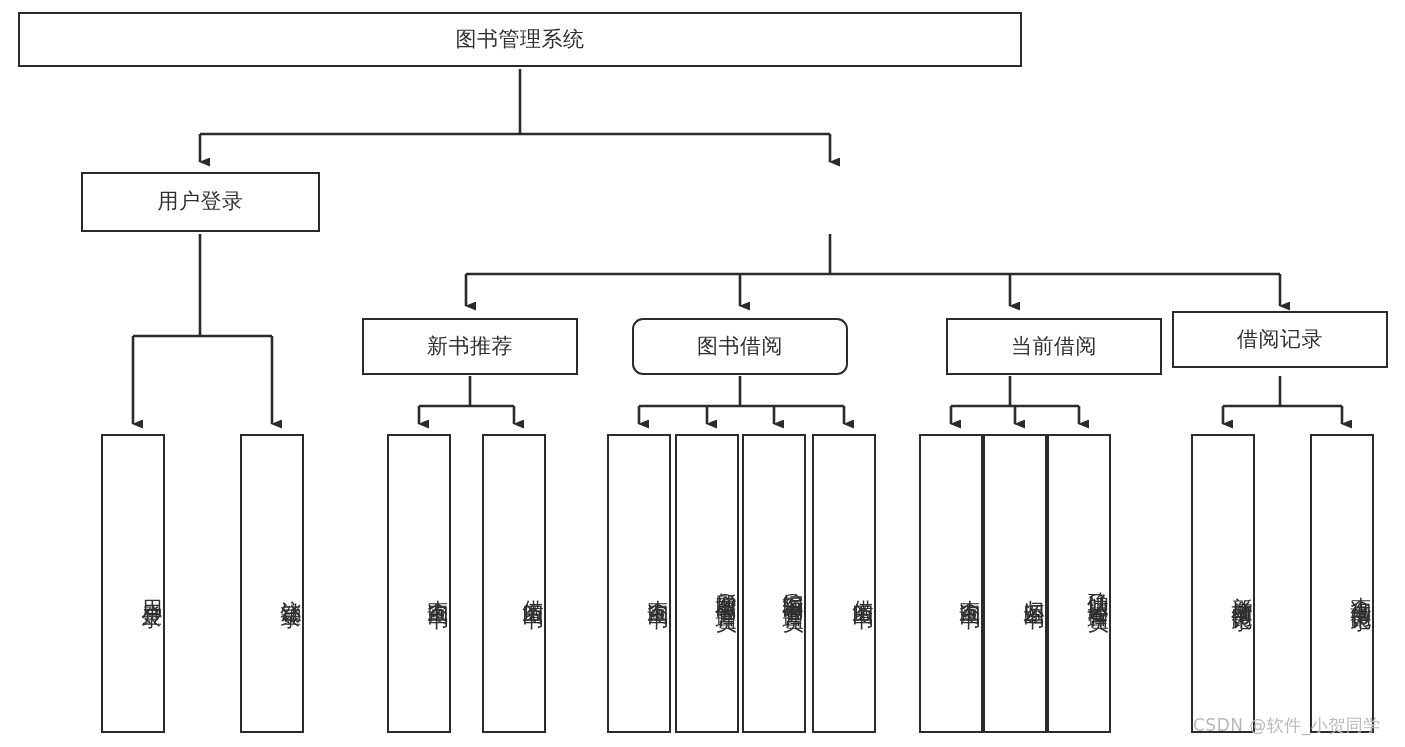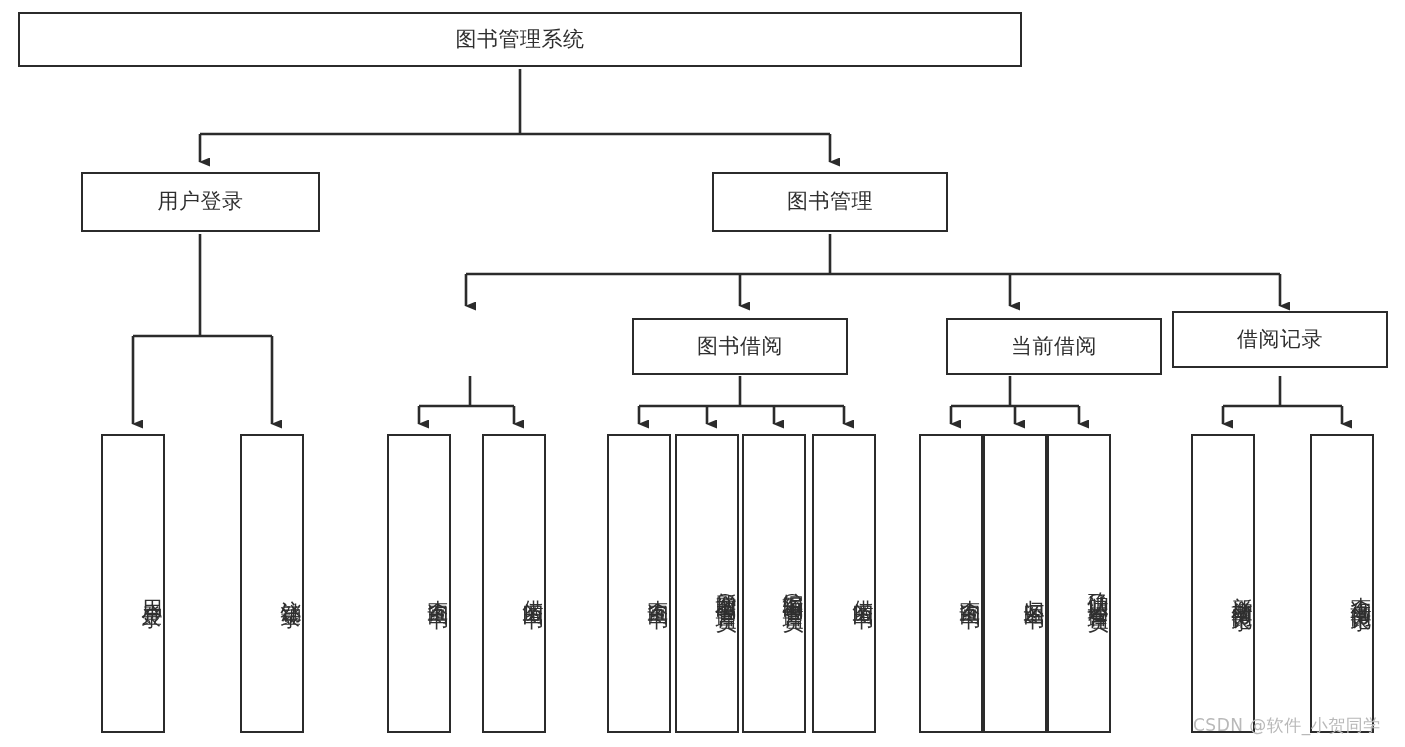--- a/index.html
+++ b/index.html
@@ -127,25 +127,25 @@
     </g>
   </svg>
 
   <div class="node node-h node-root" style="left:18px; top:12px; width:1004px; height:55px;">
     <span>图书管理系统</span>
   </div>
 
   <div class="node node-h" style="left:81px; top:172px; width:239px; height:60px;">
     <span>用户登录</span>
   </div>
-  <div class="node node-h" style="left:712px; top:172px; width:236px; height:60px;">
-    <span>图书管理</span>
+
+  <div class="node node-h" style="left:362px; top:318px; width:216px; height:57px;">
+    <span>新书推荐</span>
   </div>
-
-  <div class="node node-h" style="left:632px; top:318px; width:216px; height:57px;">
+  <div class="node node-h" style="left:632px; top:318px; width:216px; height:57px;border-radius:11px;">
     <span>图书借阅</span>
   </div>
   <div class="node node-h" style="left:902px; top:318px; width:216px; height:57px;margin-left:44px;">
     <span>当前借阅</span>
   </div>
   <div class="node node-h" style="left:1172px; top:311px; width:216px; height:57px;">
     <span>借阅记录</span>
   </div>
 
   <div class="node node-v" style="left:101px; top:434px; width:64px; height:299px;">

